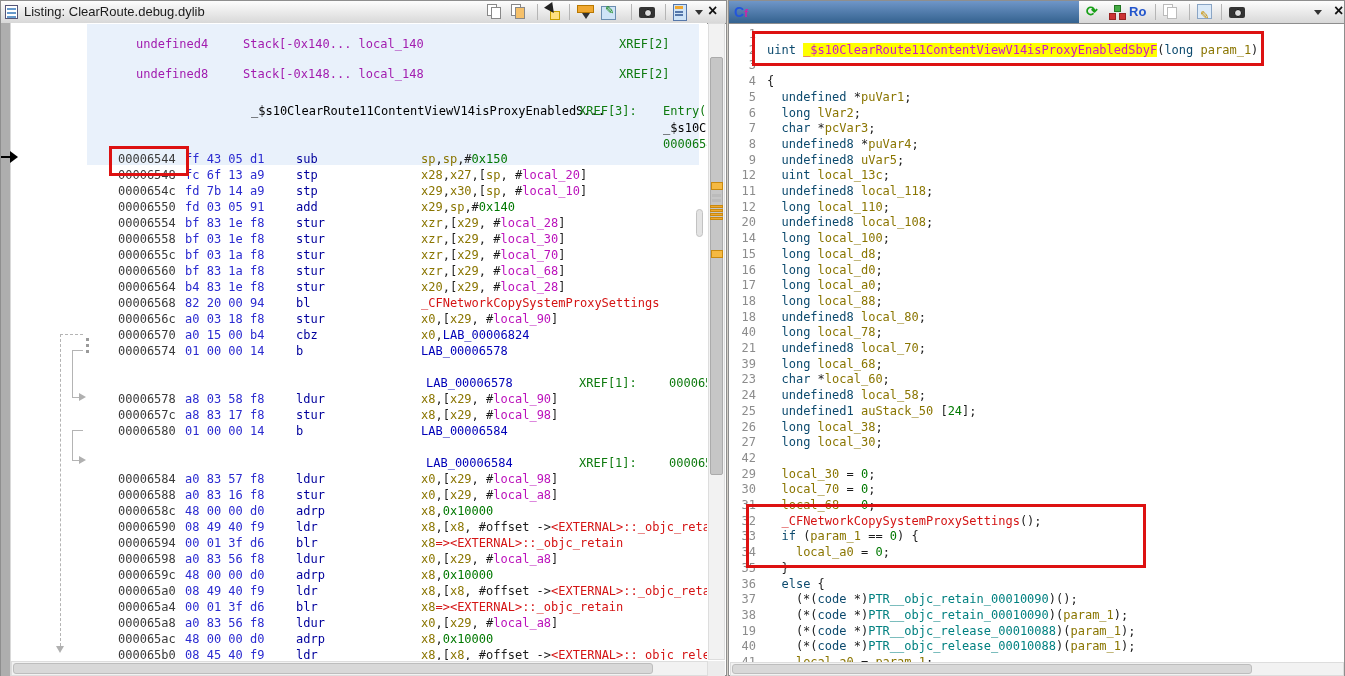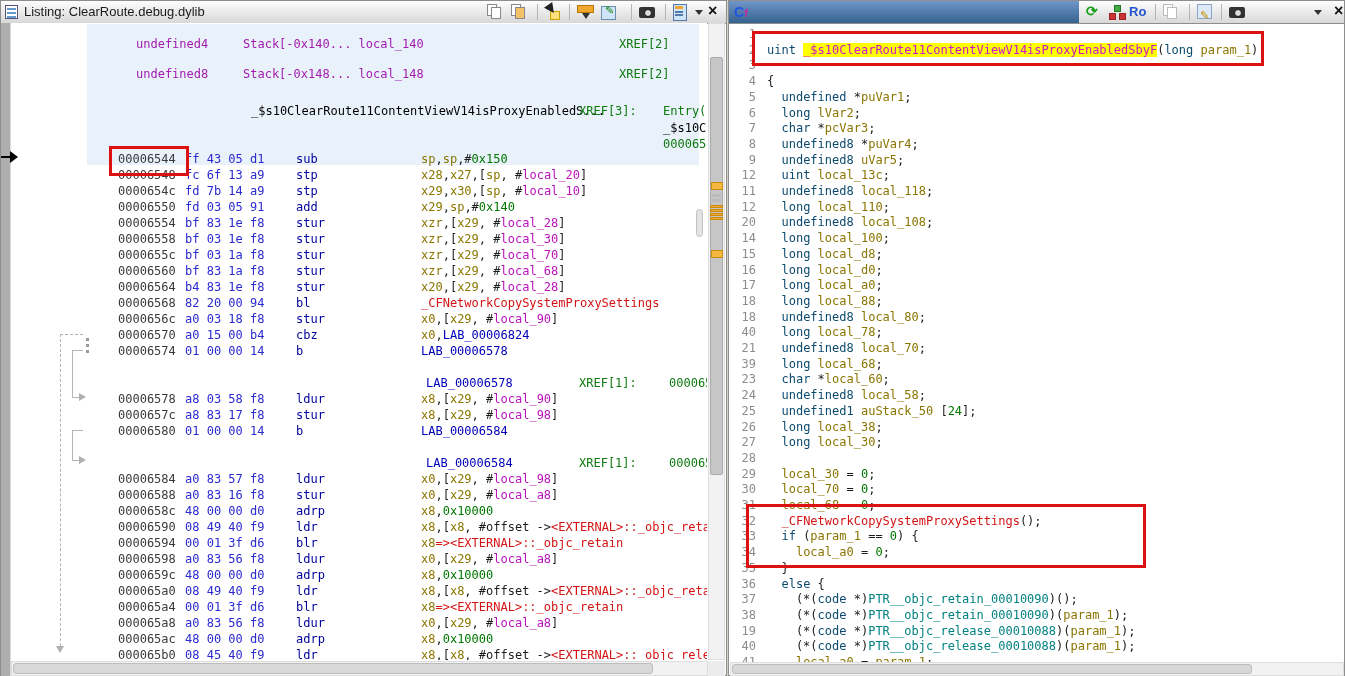--- a/index.html
+++ b/index.html
@@ -260,21 +260,21 @@
           <div class="dec-line" style="top: 269.9px; left: 0px;"><span class="gutter-num">18</span><span class="dec-code"><span class="c-pl">  </span><span class="c-kw">long</span><span class="c-pl"> </span><span class="c-var">local_88</span><span class="c-pl">;</span></span></div>
           <div class="dec-line" style="top: 285.6px; left: 0px;"><span class="gutter-num">18</span><span class="dec-code"><span class="c-pl">  </span><span class="c-kw">undefined8</span><span class="c-pl"> </span><span class="c-var">local_80</span><span class="c-pl">;</span></span></div>
           <div class="dec-line" style="top: 301.3px; left: 0px;"><span class="gutter-num">40</span><span class="dec-code"><span class="c-pl">  </span><span class="c-kw">long</span><span class="c-pl"> </span><span class="c-var">local_78</span><span class="c-pl">;</span></span></div>
           <div class="dec-line" style="top: 317px; left: 0px;"><span class="gutter-num">21</span><span class="dec-code"><span class="c-pl">  </span><span class="c-kw">undefined8</span><span class="c-pl"> </span><span class="c-var">local_70</span><span class="c-pl">;</span></span></div>
           <div class="dec-line" style="top: 332.7px; left: 0px;"><span class="gutter-num">39</span><span class="dec-code"><span class="c-pl">  </span><span class="c-kw">long</span><span class="c-pl"> </span><span class="c-var">local_68</span><span class="c-pl">;</span></span></div>
           <div class="dec-line" style="top: 348.4px; left: 0px;"><span class="gutter-num">23</span><span class="dec-code"><span class="c-pl">  </span><span class="c-kw">char</span><span class="c-pl"> *</span><span class="c-var">local_60</span><span class="c-pl">;</span></span></div>
           <div class="dec-line" style="top: 364.1px; left: 0px;"><span class="gutter-num">24</span><span class="dec-code"><span class="c-pl">  </span><span class="c-kw">undefined8</span><span class="c-pl"> </span><span class="c-var">local_58</span><span class="c-pl">;</span></span></div>
           <div class="dec-line" style="top: 379.8px; left: 0px;"><span class="gutter-num">25</span><span class="dec-code"><span class="c-pl">  </span><span class="c-kw">undefined1</span><span class="c-pl"> </span><span class="c-var">auStack_50</span><span class="c-pl"> [</span><span class="c-num">24</span><span class="c-pl">];</span></span></div>
           <div class="dec-line" style="top: 395.5px; left: 0px;"><span class="gutter-num">26</span><span class="dec-code"><span class="c-pl">  </span><span class="c-kw">long</span><span class="c-pl"> </span><span class="c-var">local_38</span><span class="c-pl">;</span></span></div>
           <div class="dec-line" style="top: 411.2px; left: 0px;"><span class="gutter-num">27</span><span class="dec-code"><span class="c-pl">  </span><span class="c-kw">long</span><span class="c-pl"> </span><span class="c-var">local_30</span><span class="c-pl">;</span></span></div>
-          <div class="dec-line" style="top: 426.9px; left: 0px;"><span class="gutter-num">28</span><span class="dec-code"></span></div>
+          <div class="dec-line" style="top: 426.9px; left: 0px;"><span class="gutter-num">42</span><span class="dec-code"></span></div>
           <div class="dec-line" style="top: 442.6px; left: 0px;"><span class="gutter-num">29</span><span class="dec-code"><span class="c-pl">  </span><span class="c-var">local_30</span><span class="c-pl"> = </span><span class="c-num">0</span><span class="c-pl">;</span></span></div>
           <div class="dec-line" style="top: 458.3px; left: 0px;"><span class="gutter-num">30</span><span class="dec-code"><span class="c-pl">  </span><span class="c-var">local_70</span><span class="c-pl"> = </span><span class="c-num">0</span><span class="c-pl">;</span></span></div>
           <div class="dec-line" style="top: 474px; left: 0px;"><span class="gutter-num">31</span><span class="dec-code"><span class="c-pl">  </span><span class="c-var">local_68</span><span class="c-pl"> = </span><span class="c-num">0</span><span class="c-pl">;</span></span></div>
           <div class="dec-line" style="top: 489.7px; left: 0px;"><span class="gutter-num">32</span><span class="dec-code"><span class="c-pl">  </span><span class="c-fn">_CFNetworkCopySystemProxySettings</span><span class="c-pl">();</span></span></div>
           <div class="dec-line" style="top: 505.4px; left: 0px;"><span class="gutter-num">33</span><span class="dec-code"><span class="c-pl">  </span><span class="c-kw">if</span><span class="c-pl"> (</span><span class="c-var">param_1</span><span class="c-pl"> == </span><span class="c-num">0</span><span class="c-pl">) {</span></span></div>
           <div class="dec-line" style="top: 521.1px; left: 0px;"><span class="gutter-num">34</span><span class="dec-code"><span class="c-pl">    </span><span class="c-var">local_a0</span><span class="c-pl"> = </span><span class="c-num">0</span><span class="c-pl">;</span></span></div>
           <div class="dec-line" style="top: 536.8px; left: 0px;"><span class="gutter-num">35</span><span class="dec-code"><span class="c-pl">  }</span></span></div>
           <div class="dec-line" style="top: 552.5px; left: 0px;"><span class="gutter-num">36</span><span class="dec-code"><span class="c-pl">  </span><span class="c-kw">else</span><span class="c-pl"> {</span></span></div>
           <div class="dec-line" style="top: 568.2px; left: 0px;"><span class="gutter-num">37</span><span class="dec-code"><span class="c-pl">    (*(</span><span class="c-kw">code</span><span class="c-pl"> *)</span><span class="c-glob">PTR__objc_retain_00010090</span><span class="c-pl">)();</span></span></div>
           <div class="dec-line" style="top: 583.9px; left: 0px;"><span class="gutter-num">38</span><span class="dec-code"><span class="c-pl">    (*(</span><span class="c-kw">code</span><span class="c-pl"> *)</span><span class="c-glob">PTR__objc_retain_00010090</span><span class="c-pl">)(</span><span class="c-var">param_1</span><span class="c-pl">);</span></span></div>

